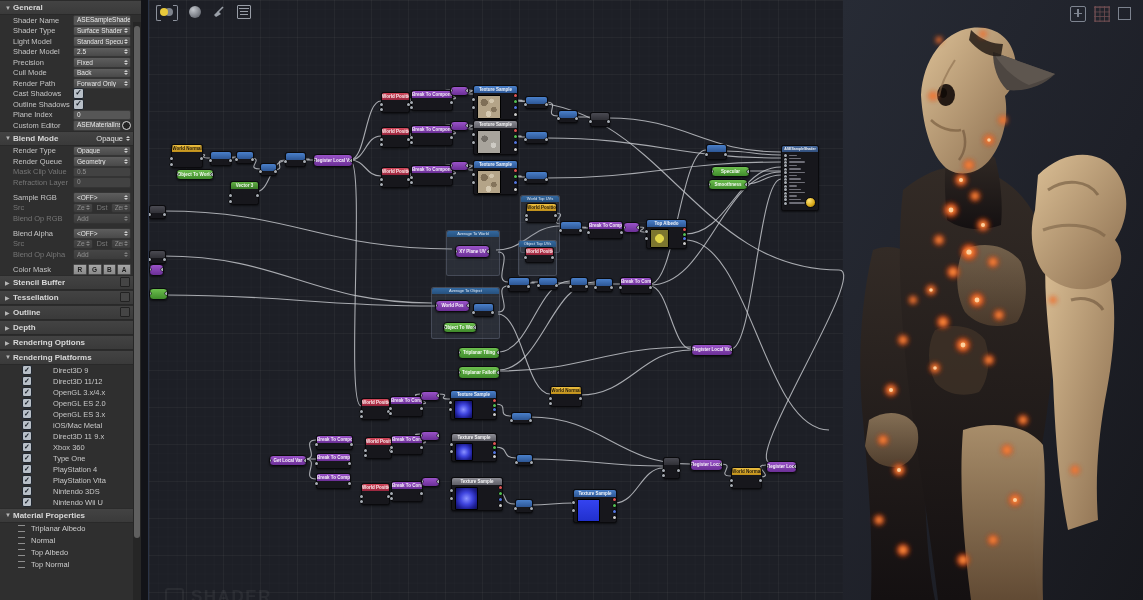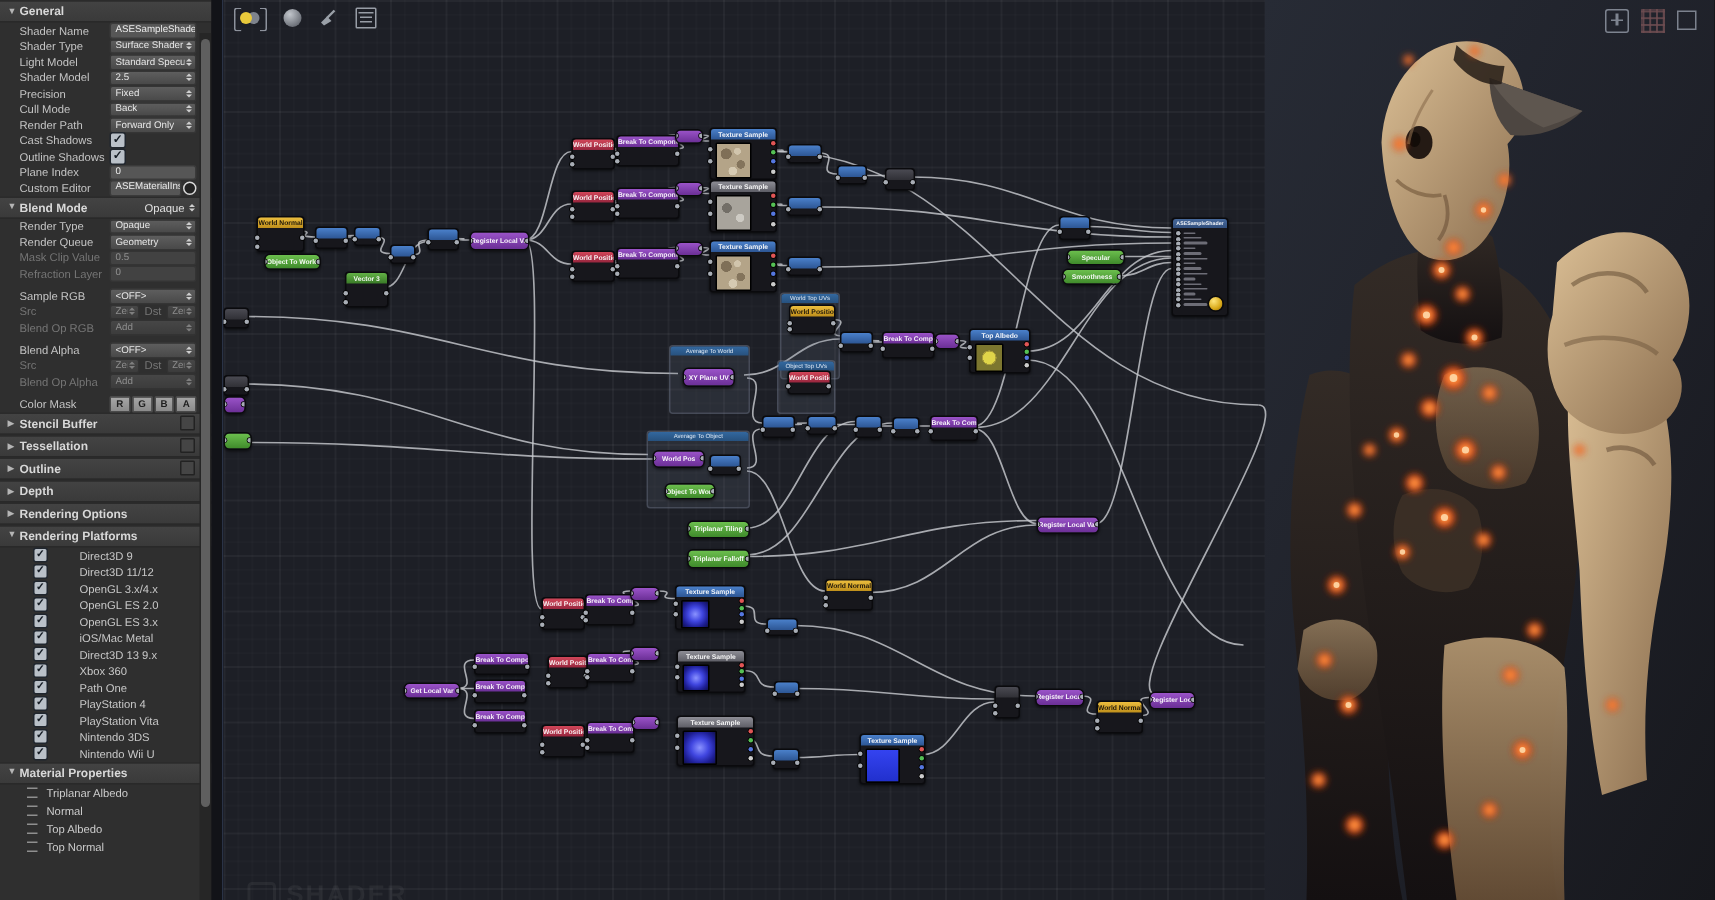--- a/index.html
+++ b/index.html
@@ -437,29 +437,29 @@
       <div class="prow">
         <div class="cbx">✓</div>
         <span class="plbl">OpenGL ES 3.x</span>
       </div>
       <div class="prow">
         <div class="cbx">✓</div>
         <span class="plbl">iOS/Mac Metal</span>
       </div>
       <div class="prow">
         <div class="cbx">✓</div>
-        <span class="plbl">Direct3D 13 9.x</span>
+        <span class="plbl">Direct3D 11 9.x</span>
       </div>
       <div class="prow">
         <div class="cbx">✓</div>
         <span class="plbl">Xbox 360</span>
       </div>
       <div class="prow">
         <div class="cbx">✓</div>
-        <span class="plbl">Path One</span>
+        <span class="plbl">Type One</span>
       </div>
       <div class="prow">
         <div class="cbx">✓</div>
         <span class="plbl">PlayStation 4</span>
       </div>
       <div class="prow">
         <div class="cbx">✓</div>
         <span class="plbl">PlayStation Vita</span>
       </div>
       <div class="prow">

